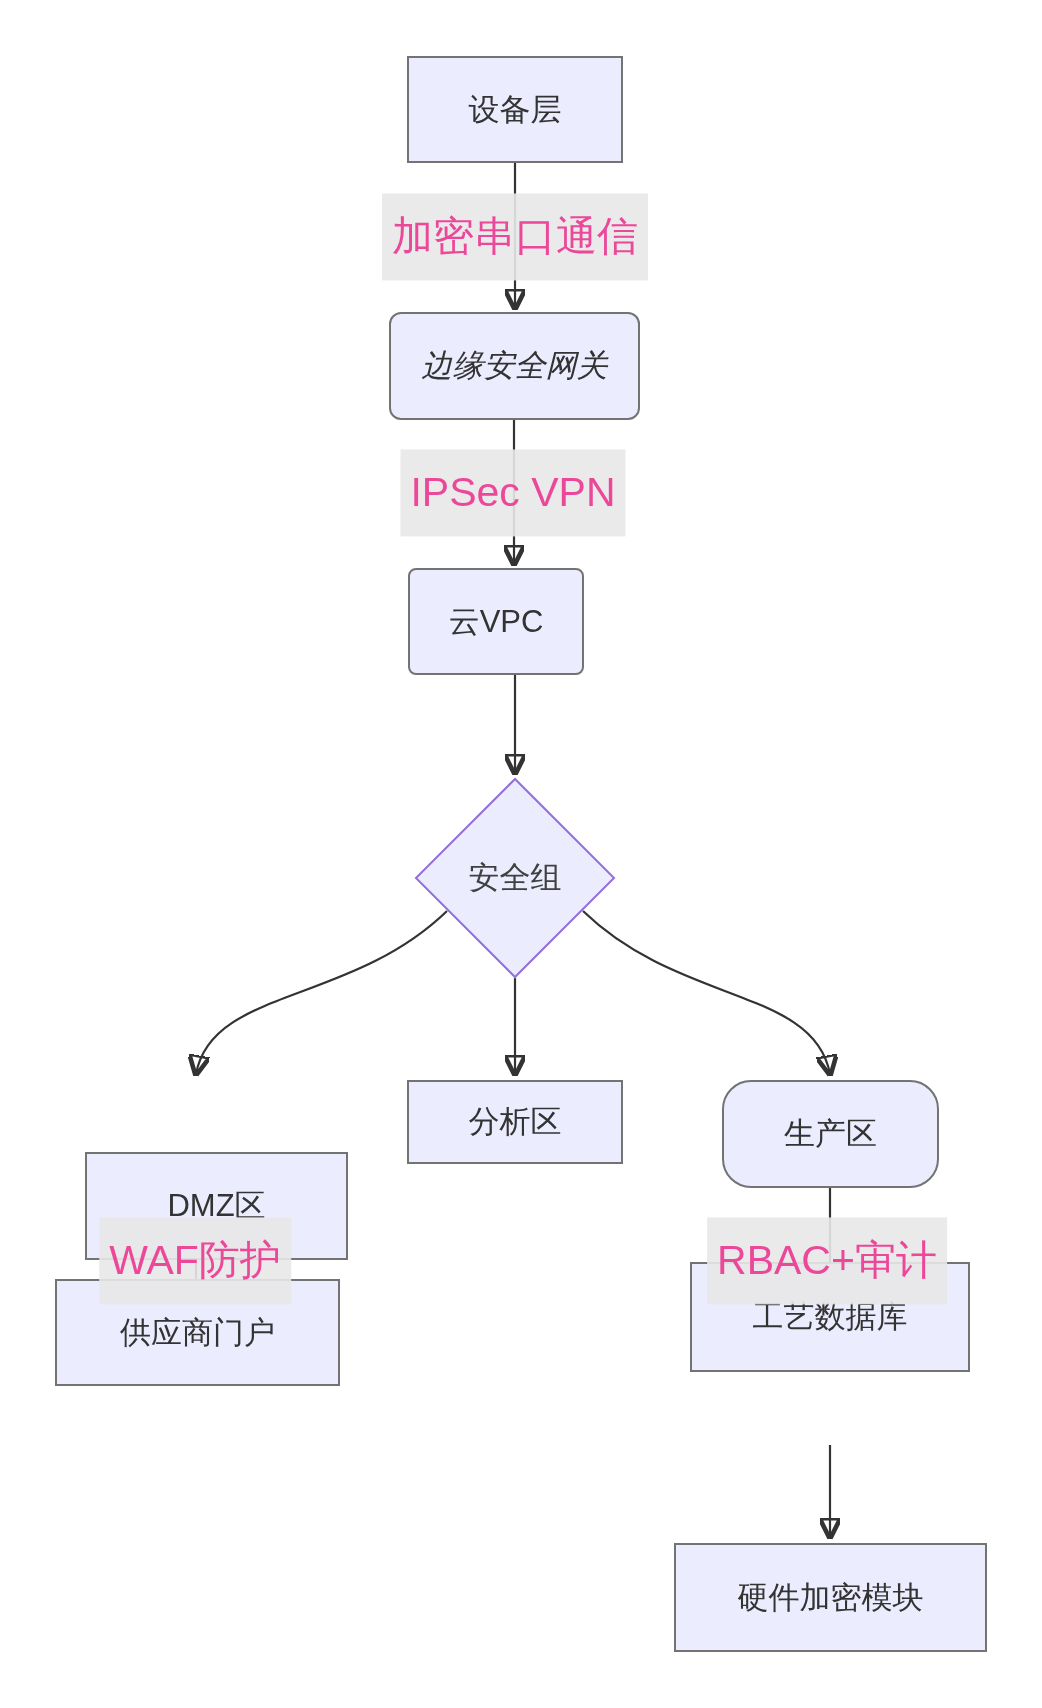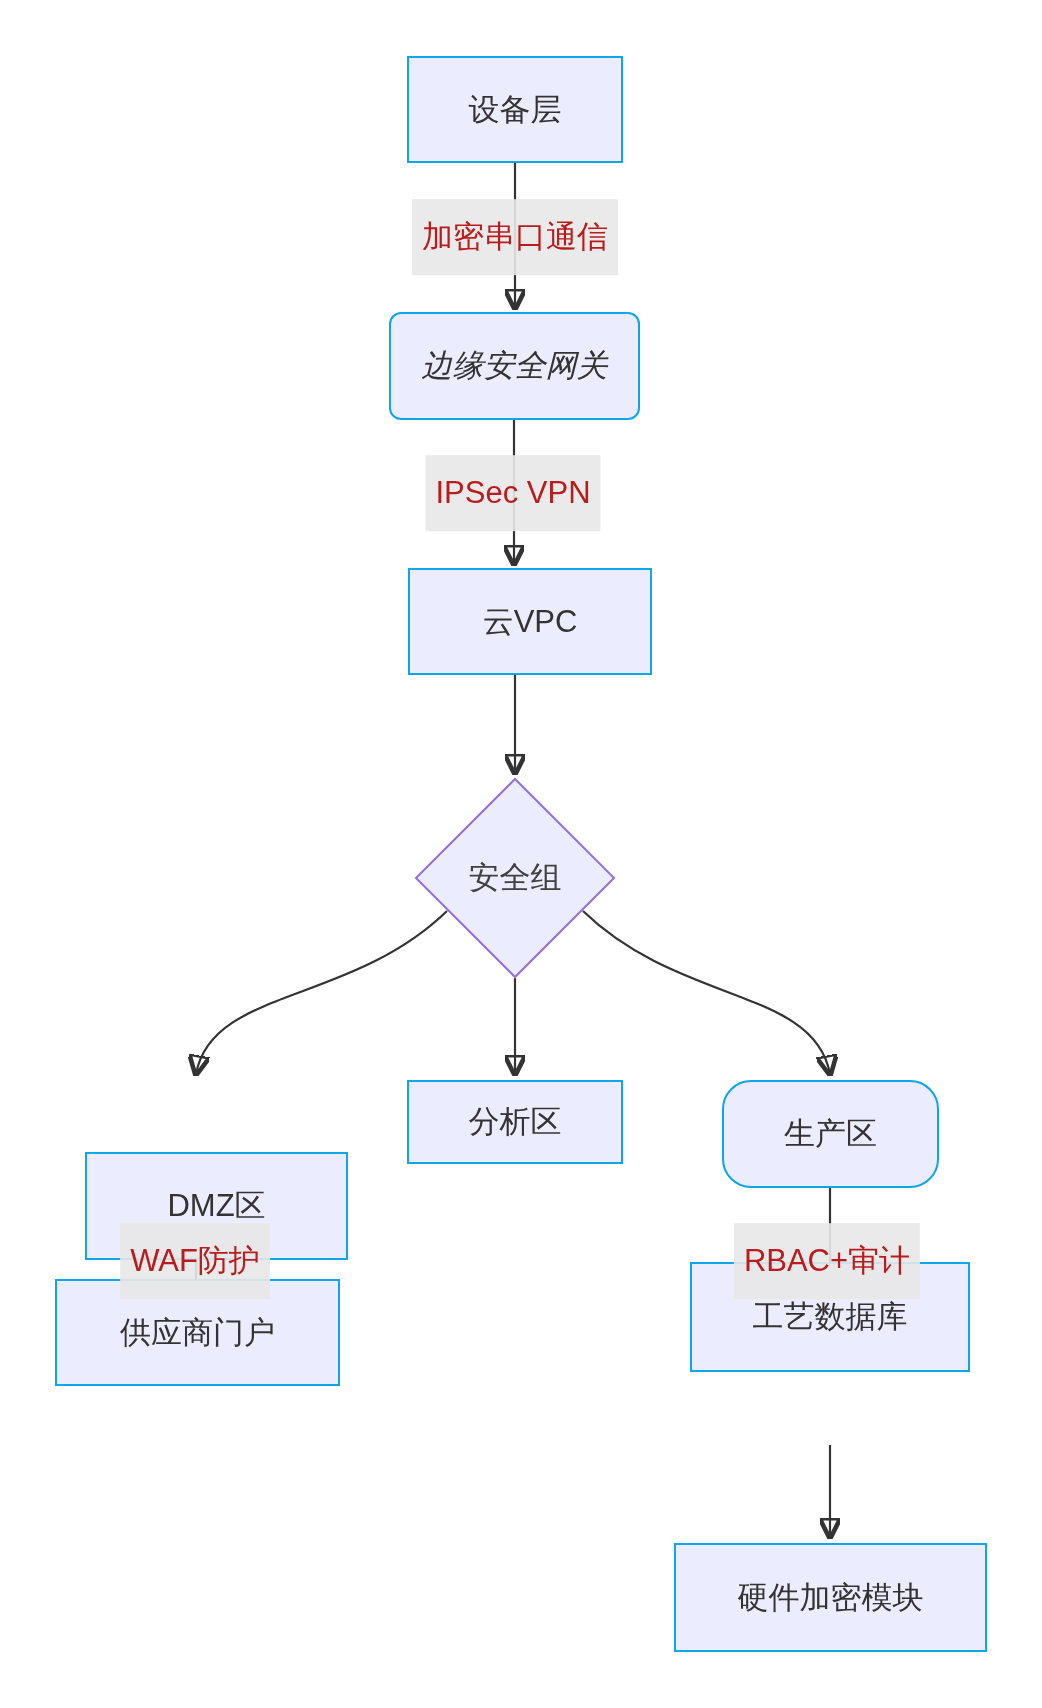--- a/index.html
+++ b/index.html
@@ -24,21 +24,21 @@
   }
   .edge-layer path {
     fill: none;
     stroke: #333333;
     stroke-width: 2.2px;
   }
   .node {
     position: absolute;
     box-sizing: border-box;
     background: #ECECFF;
-    border: 2px solid #0ea5e9;
+    border: 2px solid #737373;
     color: #333333;
     font-size: 31px;
     display: flex;
     align-items: center;
     justify-content: center;
     text-align: center;
     white-space: nowrap;
   }
   .node.rounded {
     border-radius: 12px;
@@ -68,22 +68,22 @@
     top: 50%;
     transform: translate(-50%, -50%);
     color: #404040;
     font-size: 31px;
     white-space: nowrap;
   }
   .edge-label {
     position: absolute;
     transform: translate(-50%, -50%);
     background: rgba(232, 232, 232, 0.9);
-    color: #b91c1c;
-    font-size: 31px;
+    color: #ec4899;
+    font-size: 41px;
     line-height: 1.15;
     padding: 20px 10px;
     white-space: nowrap;
   }
 </style>
 </head>
 <body>
 
 <div class="canvas">
 
@@ -101,21 +101,21 @@
     <path d="M583,911 C680,1005 814,988 830,1074" marker-end="url(#arrow)"></path>
     <path d="M196,1188 V1329" marker-end="url(#arrow)"></path>
     <path d="M830,1188 V1329" marker-end="url(#arrow)"></path>
     <path d="M830,1445 V1537" marker-end="url(#arrow)"></path>
   </svg>
 
   <div class="node" style="left:407px; top:56px; width:216px; height:107px;">设备层</div>
 
   <div class="node rounded" style="left:389px; top:312px; width:251px; height:108px;">边缘安全网关</div>
 
-  <div class="node" style="left:408px; top:568px; width:244px; height:107px;">云VPC</div>
+  <div class="node" style="left:408px; top:568px; width:176px; height:107px;border-radius:8px;">云VPC</div>
 
   <div class="diamond-wrap">
     <div class="diamond-shape"></div>
     <span class="diamond-label">安全组</span>
   </div>
 
   <div class="node" style="left:85px; top:1112px; width:263px; height:108px;margin-top:40px;">DMZ区</div>
 
   <div class="node" style="left:407px; top:1080px; width:216px; height:84px;">分析区</div>
 

